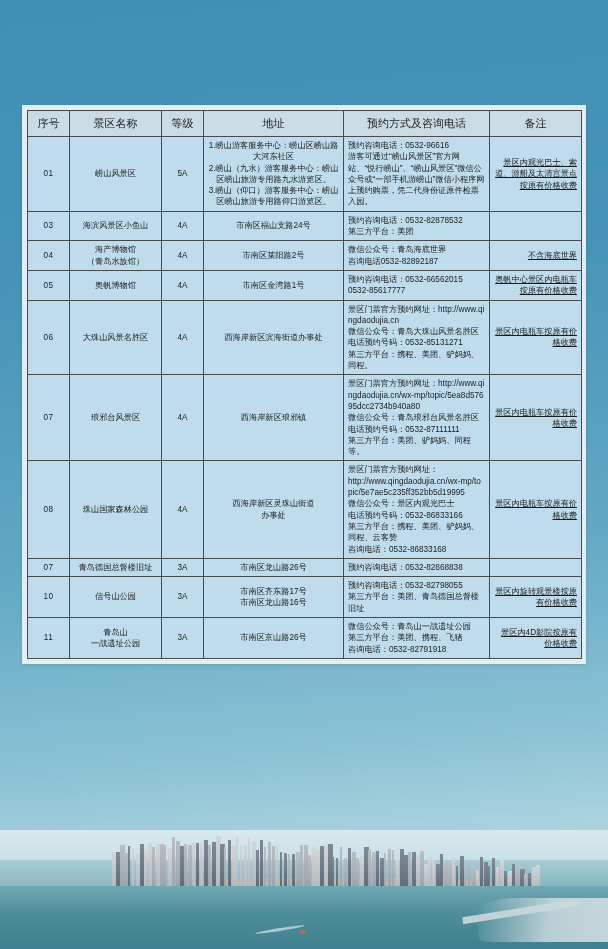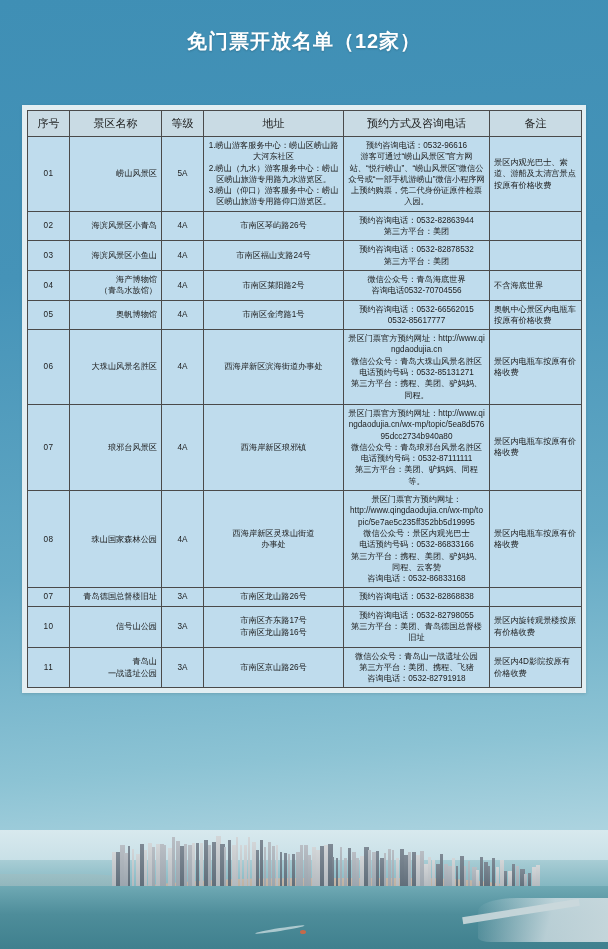--- a/index.html
+++ b/index.html
@@ -68,25 +68,25 @@
 
   
   col.c-no     { width: 42px; }
   col.c-name   { width: 92px; }
   col.c-level  { width: 42px; }
   col.c-addr   { width: 140px; }
   col.c-resv   { width: 146px; }
   col.c-remark { width: 92px; }
 
   td.no      { text-align: center; font-size: 12px; letter-spacing: 0.5px; }
-  td.name    { text-align: right; font-size: 9px; line-height: 13px; }
+  td.name    { text-align: center; font-size: 9px; line-height: 13px; }
   td.level   { text-align: center; font-size: 9.5px; }
   td.addr    { text-align: center; font-size: 9px; line-height: 13px; }
-  td.resv    { text-align: center; font-size: 8.2px; line-height: 11.6px; margin-top: 6px; }
-  td.remark  { text-align: left; font-size: 8.6px; line-height: 12px; }
+  td.resv    { text-align: left; font-size: 8.2px; line-height: 11.6px; margin-top: 6px; }
+  td.remark  { text-align: right; font-size: 8.6px; line-height: 12px; text-decoration: underline; }
 
   td.resv .ln { display: block; white-space: pre-wrap; }
   td.addr .ln, td.name .ln, td.remark .ln { display: block; }
 
   
   .note {
     text-align: right;
     font-size: 9px;
     color: #20333a;
     padding: 5px 4px 2px 0;
@@ -160,21 +160,20 @@
   }
   .redroof {
     position: absolute; left: 300px; top: 64px; width: 9px; height: 8px;
     background: #c0392b; border-radius: 50% 50% 20% 20%;
   }
 </style>
 </head>
 <body>
 
 <div class="title-block">
-  <div class="title-line">免门票开放名单（12家）</div>
 </div>
 
 <div class="table-frame">
   <table class="listing">
     <colgroup>
       <col class="c-no">
         <col class="c-name">
         <col class="c-level">
       <col class="c-addr">
         <col class="c-resv">
@@ -204,37 +203,20 @@
           </td>
           <td class="resv">
             <span class="ln">预约咨询电话：0532-96616</span>
             <span class="ln">游客可通过“崂山风景区”官方网站、“悦行崂山”、“崂山风景区”微信公众号或“一部手机游崂山”微信小程序网上预约购票，凭二代身份证原件检票入园。</span>
           </td>
           <td class="remark">
             <span class="ln">景区内观光巴士、索道、游船及太清宫景点按原有价格收费</span>
           </td>
         </tr>
         <tr>
-          <td class="no"><span class="ln">02</span></td>
-          <td class="name">
-            <span class="ln">海滨风景区小青岛</span>
-          </td>
-          <td class="level"><span class="ln">4A</span></td>
-          <td class="addr">
-            <span class="ln">市南区琴屿路26号</span>
-          </td>
-          <td class="resv">
-            <span class="ln">预约咨询电话：0532-82863944</span>
-            <span class="ln">第三方平台：美团</span>
-          </td>
-          <td class="remark">
-            <span class="ln"></span>
-          </td>
-        </tr>
-        <tr>
           <td class="no"><span class="ln">03</span></td>
           <td class="name">
             <span class="ln">海滨风景区小鱼山</span>
           </td>
           <td class="level"><span class="ln">4A</span></td>
           <td class="addr">
             <span class="ln">市南区福山支路24号</span>
           </td>
           <td class="resv">
             <span class="ln">预约咨询电话：0532-82878532</span>
@@ -249,21 +231,21 @@
           <td class="name">
             <span class="ln">海产博物馆</span>
             <span class="ln">（青岛水族馆）</span>
           </td>
           <td class="level"><span class="ln">4A</span></td>
           <td class="addr">
             <span class="ln">市南区莱阳路2号</span>
           </td>
           <td class="resv">
             <span class="ln">微信公众号：青岛海底世界</span>
-            <span class="ln">咨询电话0532-70704556</span>
+            <span class="ln">咨询电话0532-82892187</span>
           </td>
           <td class="remark">
             <span class="ln">不含海底世界</span>
           </td>
         </tr>
         <tr>
           <td class="no"><span class="ln">05</span></td>
           <td class="name">
             <span class="ln">奥帆博物馆</span>
           </td>

